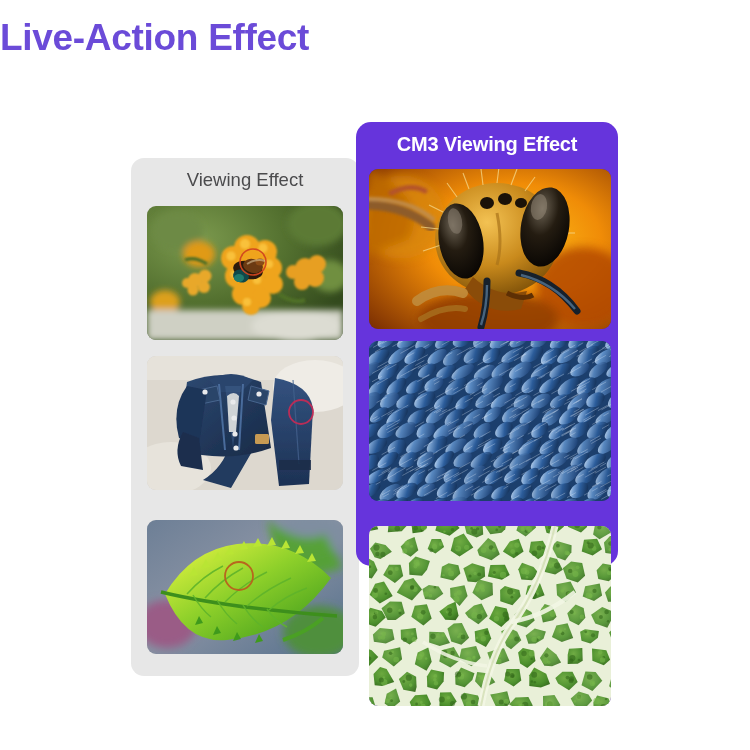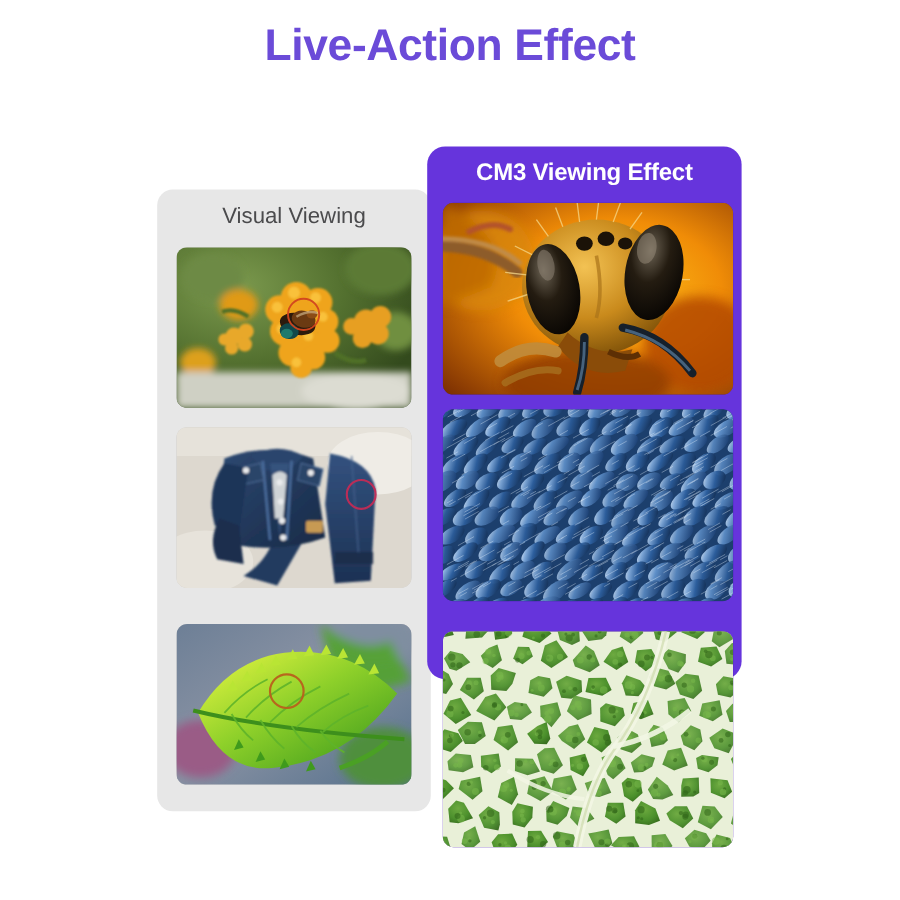--- a/index.html
+++ b/index.html
@@ -14,21 +14,21 @@
     overflow: hidden;
     position: relative;
   }
 
   
   #header {
     position: absolute;
     left: 0;
     top: 0;
     width: 750px;
-    text-align: center;
+    text-align: left;
   }
   #page-title {
     margin: 0;
     padding-top: 17px;
     font-size: 37px;
     font-weight: bold;
     letter-spacing: -0.3px;
     color: #6B4BD8;
     line-height: 1.12;
   }
@@ -127,21 +127,21 @@
 </head>
 <body>
 
 <div id="header">
   <h1 id="page-title">Live-Action Effect</h1>
 </div>
 
 <div id="comparison">
 
   <div id="visual-panel">
-    <div id="visual-panel-title">Visual Viewing</div>
+    <div id="visual-panel-title">Viewing Effect</div>
 
     <div class="left-shot s0">
       <svg class="shot-svg" viewBox="0 0 196 134" preserveAspectRatio="xMidYMid slice">
         <defs>
           <radialGradient id="bgGreen" cx="25%" cy="25%" r="85%">
             <stop offset="0%" stop-color="#7c9a4e"></stop>
             <stop offset="55%" stop-color="#53702f"></stop>
             <stop offset="100%" stop-color="#334a1d"></stop>
           </radialGradient>
           <filter id="blurA">

